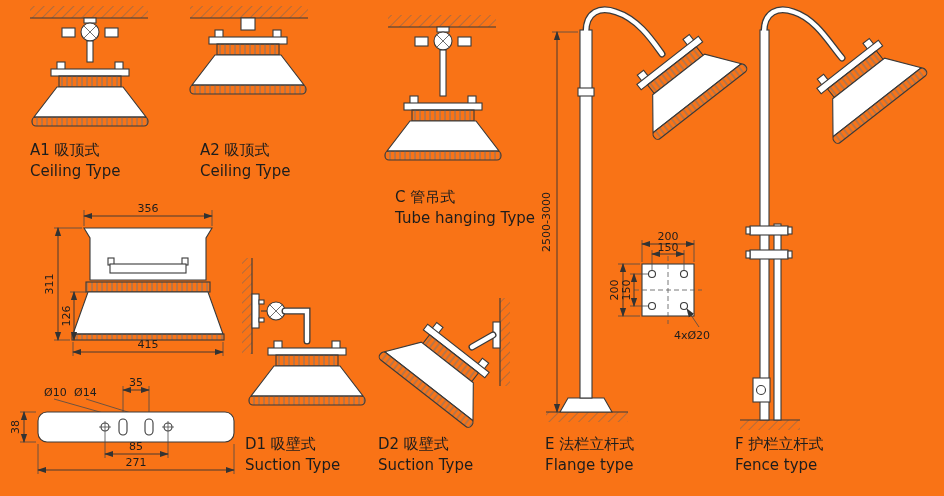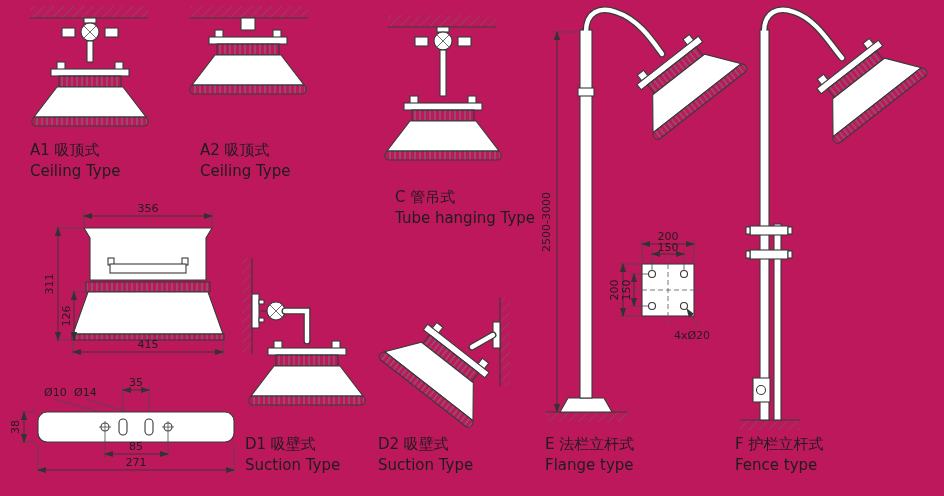--- a/index.html
+++ b/index.html
@@ -1,17 +1,17 @@
 <!DOCTYPE html>
 <html><head>
 <meta charset="utf-8">
 <style>
   html,body { margin:0; padding:0; background:#ffffff; }
   .stage {
-    position:relative; width:944px; height:496px; background:#be185d;
+    position:relative; width:944px; height:496px; background:#f97316;
     font-family:"DejaVu Sans","Liberation Sans",sans-serif; overflow:hidden;
   }
   svg { display:block; }
   svg text { fill:#1d1d1d; font-family:"DejaVu Sans","Liberation Sans",sans-serif; }
   .lbl  { font-size:15px; }
   .dimt { font-size:11px; }
   .solid { stroke:#3a3a3a; stroke-width:1.1; fill:#ffffff; }
   .nofill { stroke:#3a3a3a; stroke-width:1.1; fill:none; }
   .thin  { stroke:#4a4a4a; stroke-width:0.8; fill:none; }
   .dline { stroke:#333333; stroke-width:0.9; fill:none; }

